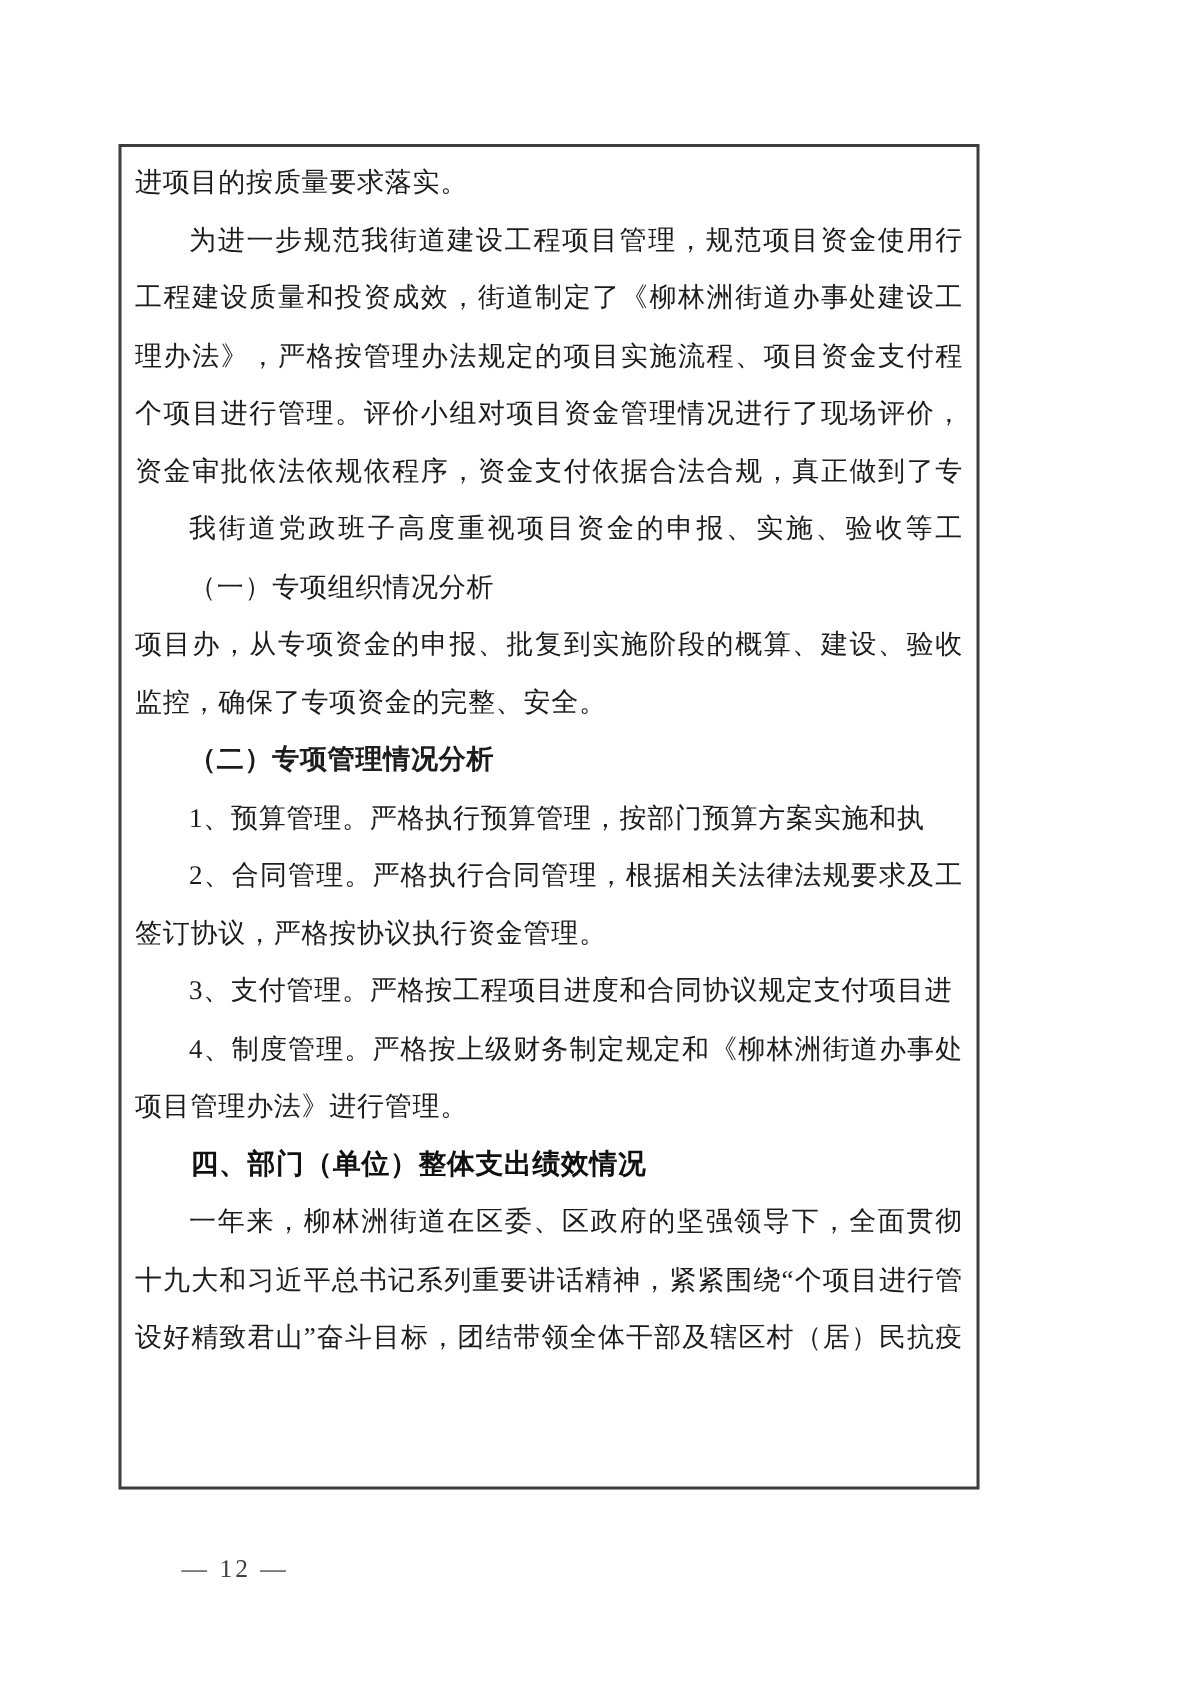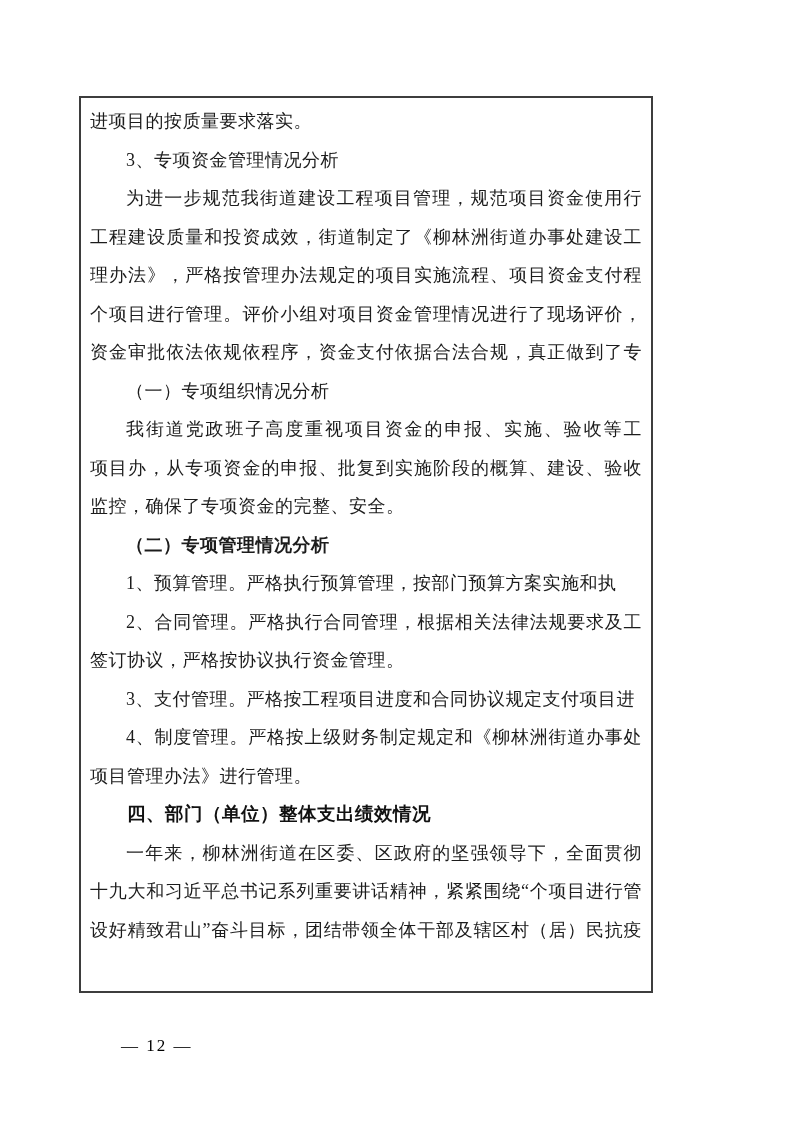--- a/index.html
+++ b/index.html
@@ -46,39 +46,38 @@
     font-size: 18.5px;
     letter-spacing: 0.5px;
     color: #111111;
   }
   .page-footer {
     position: absolute;
     left: 121px;
     top: 1036px;
     font-size: 17px;
     letter-spacing: 2px;
-    color: #000000;
+    color: #404040;
     font-family: "Liberation Serif", "DejaVu Serif", serif;
   }
 </style>
 </head>
 <body>
 
 <div class="page">
 
   <div class="doc-box">
       <div class="line">进项目的按质量要求落实。</div>
-      <div class="line" style="padding-left: 2em;">3、专项资金管理情况分析</div>
       <div class="line justify" style="padding-left: 2em;">为进一步规范我街道建设工程项目管理，规范项目资金使用行为，确保</div>
       <div class="line justify">工程建设质量和投资成效，街道制定了《柳林洲街道办事处建设工程项目管</div>
       <div class="line justify">理办法》，严格按管理办法规定的项目实施流程、项目资金支付程序对每一</div>
       <div class="line justify">个项目进行管理。评价小组对项目资金管理情况进行了现场评价，评价表明：</div>
       <div class="line justify">资金审批依法依规依程序，资金支付依据合法合规，真正做到了专款专用。</div>
+      <div class="line justify" style="padding-left: 2em;">我街道党政班子高度重视项目资金的申报、实施、验收等工作，成立了</div>
       <div class="line" style="padding-left: 2em;">（一）专项组织情况分析</div>
-      <div class="line justify" style="padding-left: 2em;">我街道党政班子高度重视项目资金的申报、实施、验收等工作，成立了</div>
       <div class="line justify">项目办，从专项资金的申报、批复到实施阶段的概算、建设、验收等全过程</div>
       <div class="line">监控，确保了专项资金的完整、安全。</div>
       <div class="line" style="padding-left: 2em; font-weight: bold;">（二）专项管理情况分析</div>
       <div class="line" style="padding-left: 2em;">1、预算管理。严格执行预算管理，按部门预算方案实施和执行。</div>
       <div class="line justify" style="padding-left: 2em;">2、合同管理。严格执行合同管理，根据相关法律法规要求及工作内容，</div>
       <div class="line">签订协议，严格按协议执行资金管理。</div>
       <div class="line" style="padding-left: 2em;">3、支付管理。严格按工程项目进度和合同协议规定支付项目进度款。</div>
       <div class="line justify" style="padding-left: 2em;">4、制度管理。严格按上级财务制定规定和《柳林洲街道办事处建设工程</div>
       <div class="line">项目管理办法》进行管理。</div>
       <div class="line heading" style="padding-left: 2em;">四、部门（单位）整体支出绩效情况</div>

